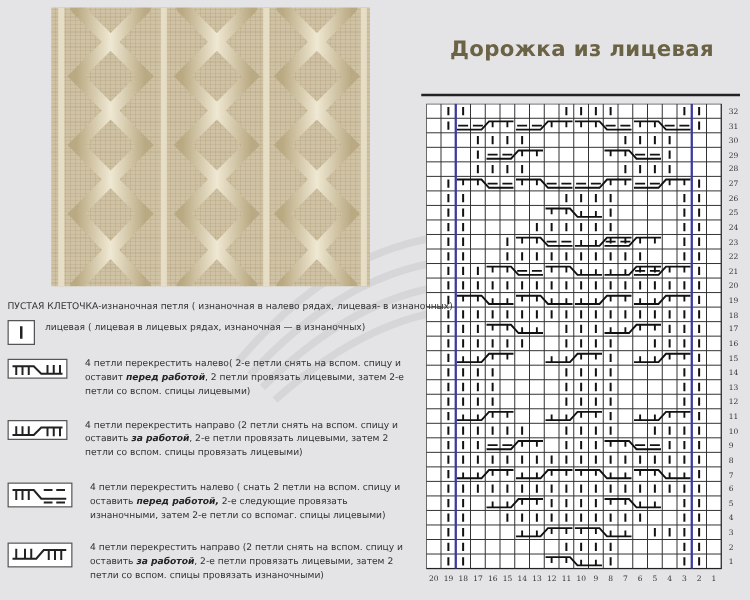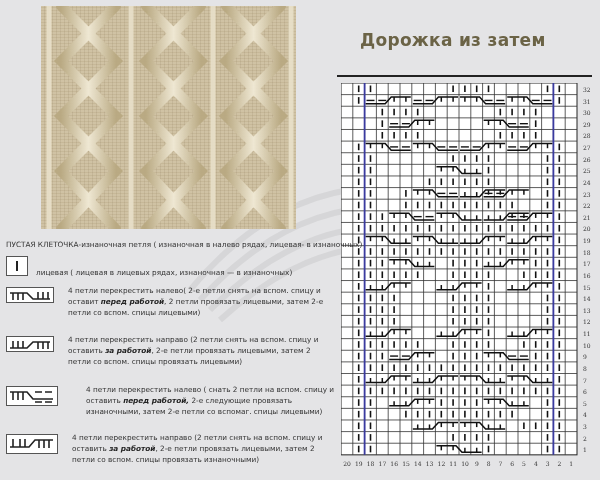--- a/index.html
+++ b/index.html
@@ -53,21 +53,21 @@
     </g>
     <g fill="none" stroke="#e9e1ca" stroke-width="5" opacity=".9">
       <path d="M8 0 V223"></path>
         <path d="M90 0 V223"></path>
         <path d="M172 0 V223"></path>
         <path d="M250 0 V223"></path>
     </g>
   </svg>
 </div>
 
-<div class="title">Дорожка из затем</div>
+<div class="title">Дорожка из лицевая</div>
 <div class="chart-rule"></div>
 
 <svg class="grid" id="grid" width="237" height="373">
     <rect x="0" y="0" width="236" height="371.84" fill="#fff" stroke="#222" stroke-width="1"></rect>
     <line x1="11.8" y1="0" x2="11.8" y2="371.84" stroke="#333" stroke-width="0.8"></line>
     <line x1="23.6" y1="0" x2="23.6" y2="371.84" stroke="#333" stroke-width="0.8"></line>
     <line x1="35.400000000000006" y1="0" x2="35.400000000000006" y2="371.84" stroke="#333" stroke-width="0.8"></line>
     <line x1="47.2" y1="0" x2="47.2" y2="371.84" stroke="#333" stroke-width="0.8"></line>
     <line x1="59" y1="0" x2="59" y2="371.84" stroke="#333" stroke-width="0.8"></line>
     <line x1="70.80000000000001" y1="0" x2="70.80000000000001" y2="371.84" stroke="#333" stroke-width="0.8"></line>
@@ -654,21 +654,21 @@
     <div class="colnum" style="left: 553.4px; top: 459.84px;">2</div>
     <div class="colnum" style="left: 565.2px; top: 459.84px;">1</div>
   </div>
 
 <div class="legend-intro">ПУСТАЯ КЛЕТОЧКА-изнаночная петля ( изнаночная в налево рядах, лицевая- в изнаночных)</div>
 
 <div class="legend-row" style="top:256px;">
   <div class="sym" style="top:0;width:20px;height:18px;">
     <div style="position:absolute;left:9px;top:4px;width:2px;height:10px;background:#222;"></div>
   </div>
-  <div class="ltext" style="left:30px;top:0;width:300px;margin-top:11px;">лицевая ( лицевая в лицевых рядах, изнаночная — в изнаночных)</div>
+  <div class="ltext" style="left:30px;top:0;width:300px;">лицевая ( лицевая в лицевых рядах, изнаночная — в изнаночных)</div>
 </div>
 
 <div class="legend-row" style="top:285px;">
   <div class="sym" style="top:2px;width:46px;height:14px;">
     <svg width="46" height="14" viewBox="0 0 46 14">
         <g stroke="#222" stroke-width="1.6" fill="none">
       <path d="M3 4 H20 L26 10 H43"></path>
           <path d="M6 4V11M11 4V11M16 4V11M31 3V10M36 3V10M41 3V10"></path>
         </g>
       </svg>
@@ -691,21 +691,21 @@
 <div class="legend-row" style="top:384px;">
   <div class="sym" style="top:2px;width:50px;height:18px;">
     <svg width="50" height="18" viewBox="0 0 50 18">
         <g stroke="#222" stroke-width="1.6" fill="none">
       <path d="M3 5 H20 L26 12 H46"></path>
           <path d="M6 5V13M11 5V13M16 5V13"></path>
           <path d="M28 5H35M38 5H45M28 15H35M38 15H45"></path>
         </g>
       </svg>
   </div>
-  <div class="ltext" style="left:80px;top:0;"><span>4 петли перекрестить налево ( снать 2 петли на вспом. спицу и оставить </span><b>перед работой,</b><span> 2-е следующие провязать изнаночными, затем 2-е петли со вспомаг. спицы лицевыми)</span></div>
+  <div class="ltext" style="left:66px;top:0;"><span>4 петли перекрестить налево ( снать 2 петли на вспом. спицу и оставить </span><b>перед работой,</b><span> 2-е следующие провязать изнаночными, затем 2-е петли со вспомаг. спицы лицевыми)</span></div>
 </div>
 
 <div class="legend-row" style="top:432px;">
   <div class="sym" style="top:2px;width:50px;height:18px;">
     <svg width="50" height="18" viewBox="0 0 50 18">
         <g stroke="#222" stroke-width="1.6" fill="none">
       <path d="M3 12 H22 L28 5 H46"></path>
           <path d="M6 4V12M13 4V12M18 4V12"></path>
           <path d="M32 5V13M37 5V13M42 5V13"></path>
         </g>

